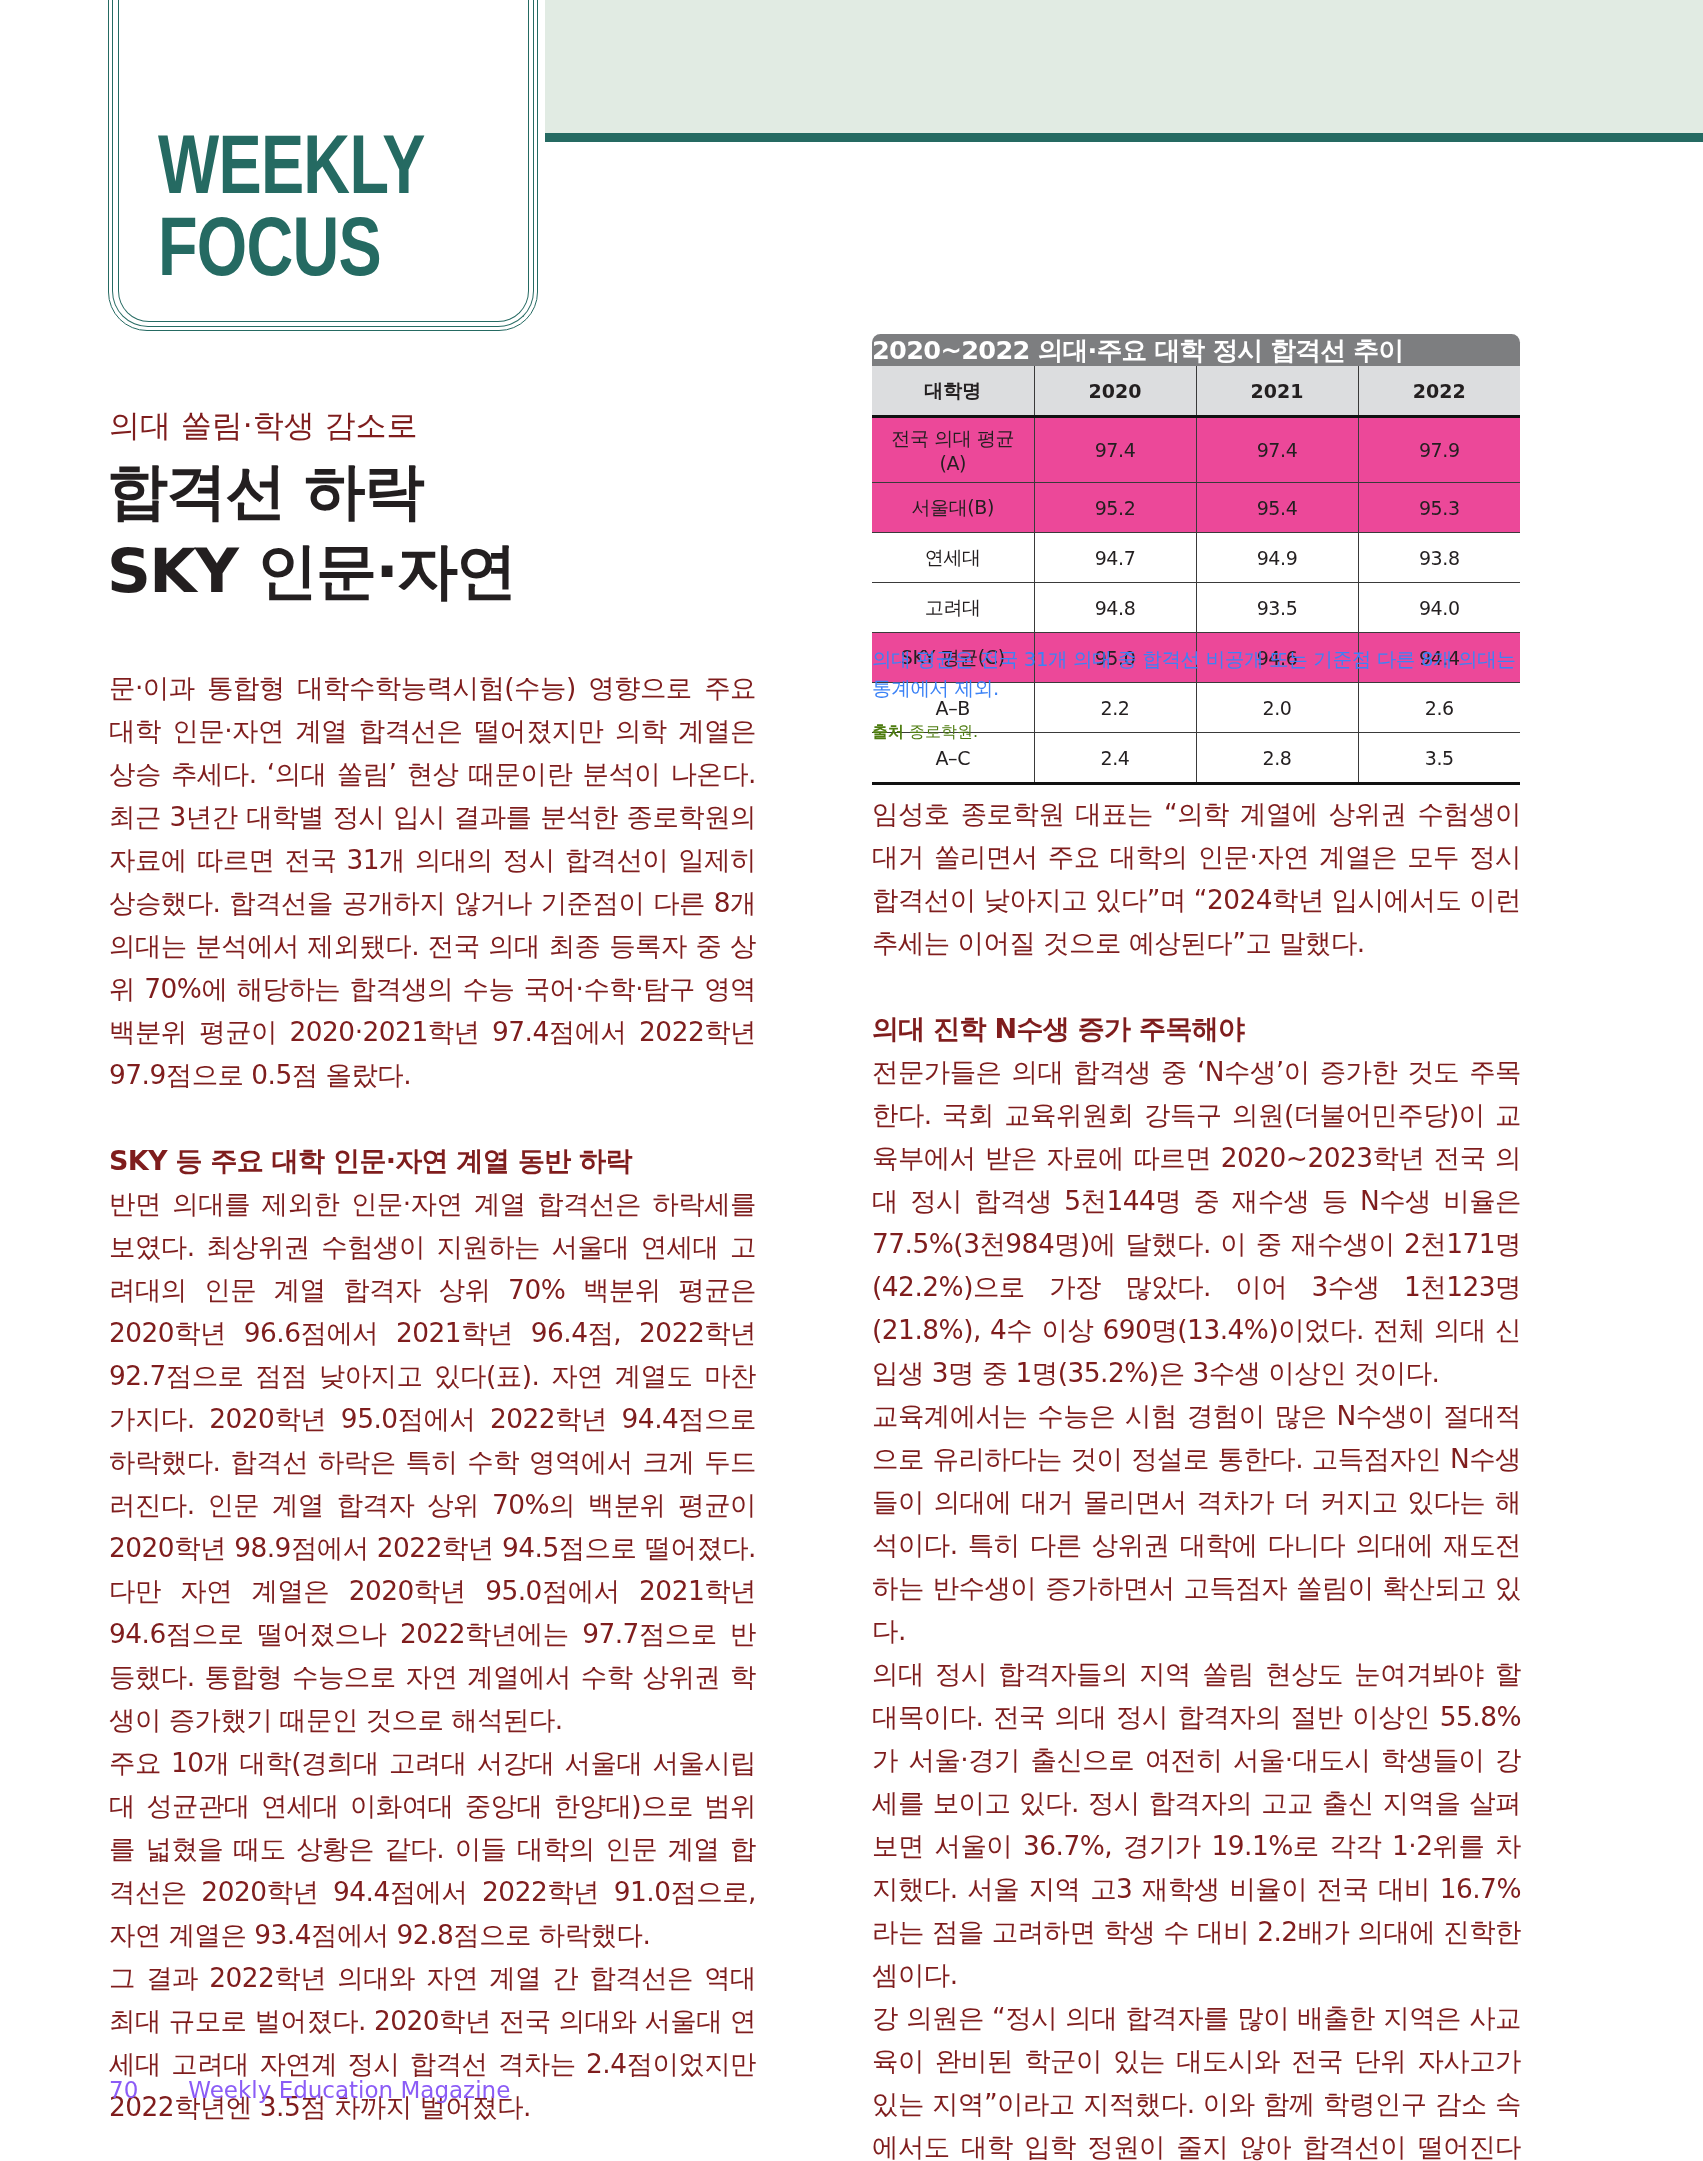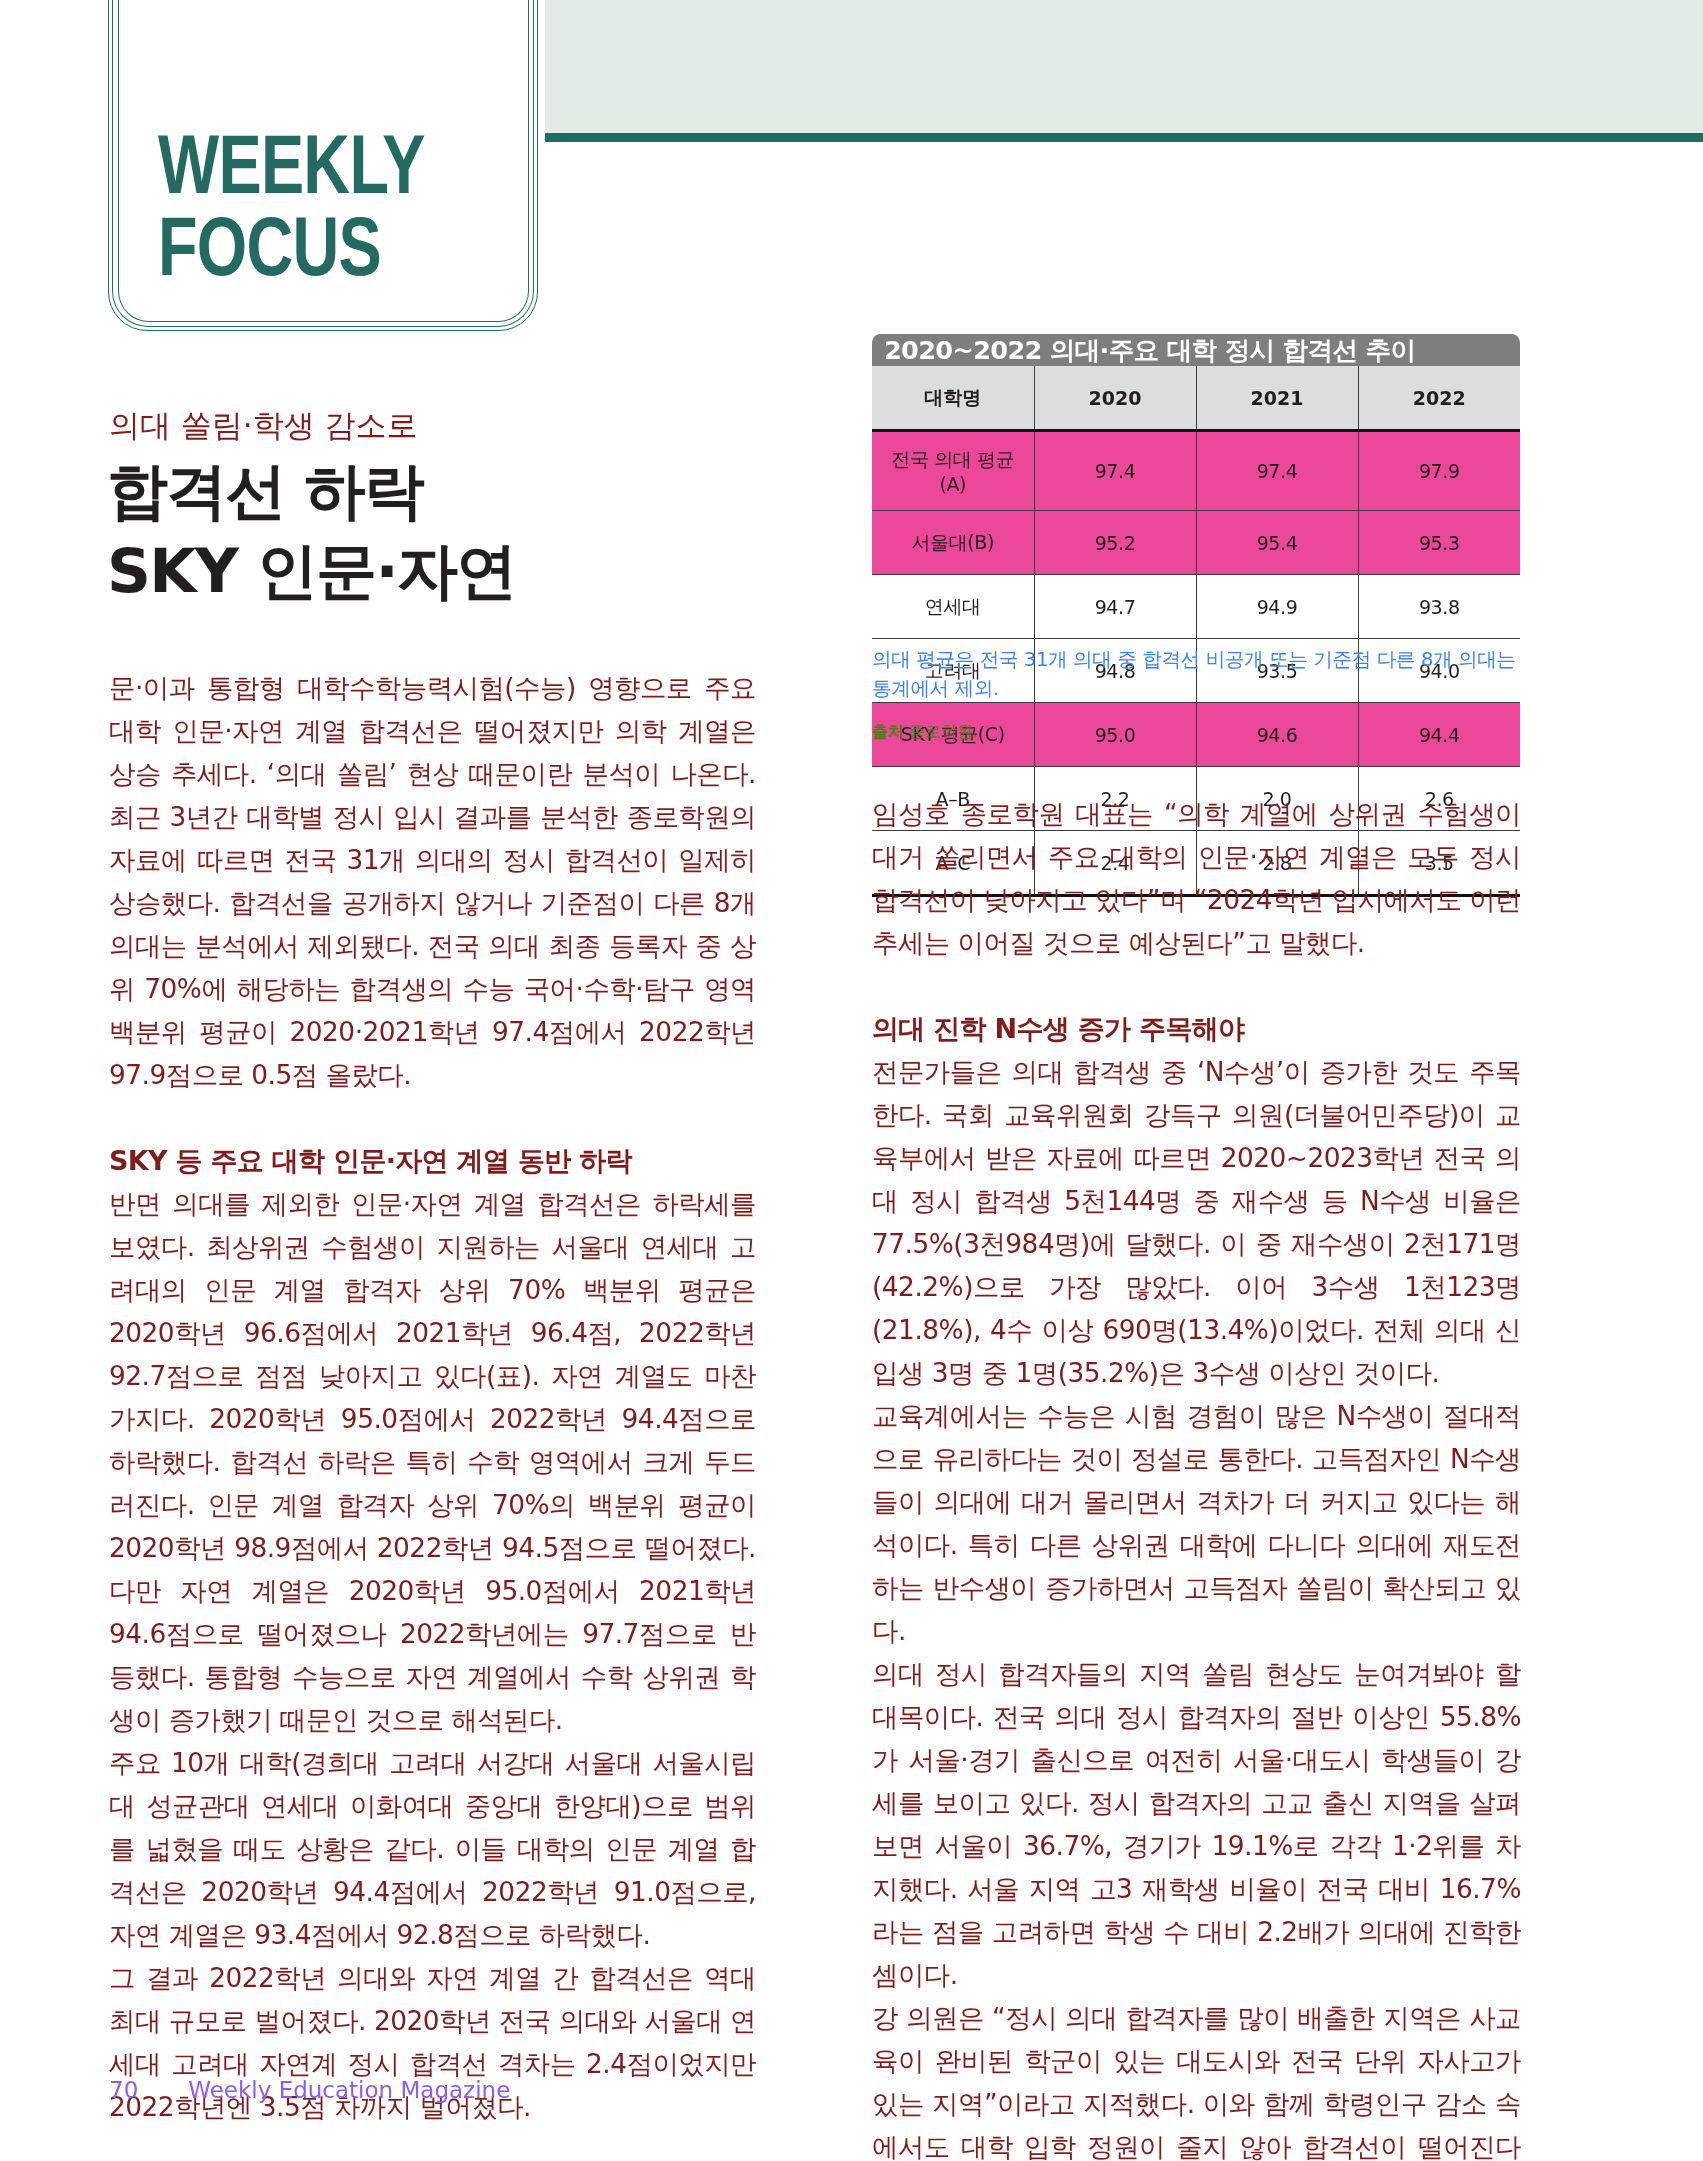--- a/index.html
+++ b/index.html
@@ -25,23 +25,23 @@
 
   .col { position:absolute; font-size:26.4px; line-height:43px; color:#7f1d1d; text-align:justify; letter-spacing:-0.5px; }
   .col p { margin:0; }
   .col .sub { font-weight:bold; font-size:27px; letter-spacing:-0.7px; }
   .col .gap { height:43px; }
   .left { left:109px; top:666px; width:647px; }
   .right { left:872px; top:792px; width:649px; }
 
   .tbl-wrap { position:absolute; left:872px; top:334px; width:648px; }
   .tbl-title { background:#7d7e80; color:#ffffff; height:32px; line-height:32px; font-size:25.6px; font-weight:bold;
-               padding-left:12px; border-radius:8.5px 8.5px 0 0; letter-spacing:-0.7px; }
+               border-radius:8.5px 8.5px 0 0; letter-spacing:-0.7px; }
   table { border-collapse:collapse; width:100%; font-size:19px; }
-  th, td { height:33px; text-align:center; border-left:0.9px solid #3a3a3a; border-bottom:0.9px solid #3a3a3a; padding:15px; }
+  th, td { height:33px; text-align:center; border-left:0.9px solid #3a3a3a; border-bottom:0.9px solid #3a3a3a; padding:8px; }
   th:first-child, td:first-child { border-left:none; }
   th { background:#dcdddf; font-weight:bold; border-bottom:3.4px solid #111; font-size:19px; }
   tr.hl td { background:#ec4899; }
   tr:last-child td { border-bottom:3.4px solid #111; }
   td { color:#231f20; letter-spacing:-0.4px; }
   .tbl-note { position:absolute; left:872px; top:645px; width:648px; font-size:19.6px; line-height:29px; color:#3b82f6; letter-spacing:-0.4px; }
   .tbl-src { position:absolute; left:872px; top:706px; font-size:16px; color:#4d7c0f;margin-top:16px; }
   .tbl-src b { font-weight:bold; }
 
   .footer { position:absolute; left:109px; top:2077px; font-size:23px; color:#8b5cf6; font-family:"DejaVu Sans",sans-serif; }

